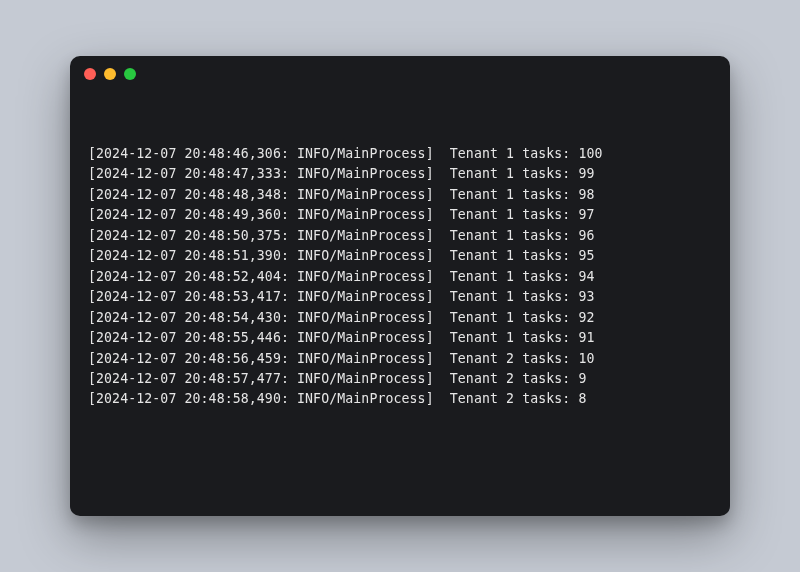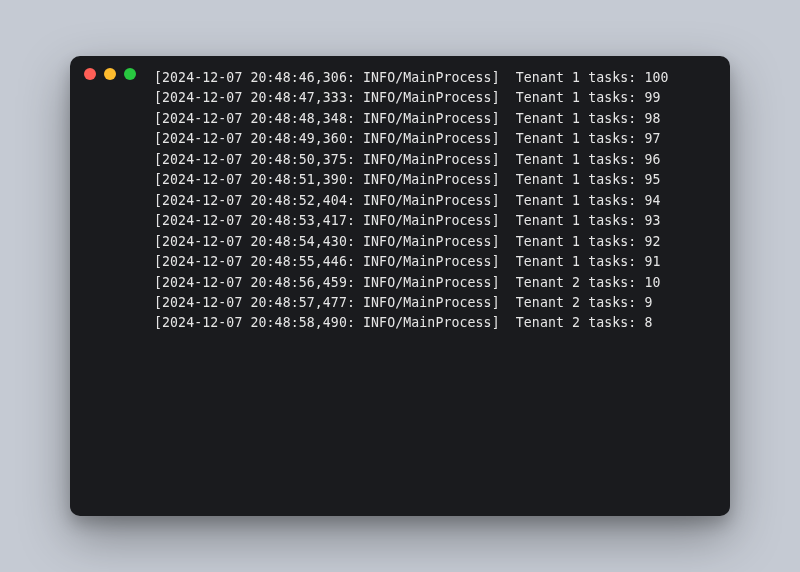--- a/index.html
+++ b/index.html
@@ -13,21 +13,22 @@
       font-family: ui-monospace, "SF Mono", "Menlo", "Monaco", "Consolas", monospace;
     }
     .terminal {
       width: 660px;
       height: 460px;
       background: #1a1b1e;
       border-radius: 10px;
       box-shadow: 0 20px 50px rgba(0,0,0,0.35), 0 8px 16px rgba(0,0,0,0.2);
       overflow: hidden;
       display: flex;
-      flex-direction: row;
+      flex-direction: column;
+      gap: 40px;
     }
     .titlebar {
       height: 36px;
       display: flex;
       align-items: center;
       padding-left: 14px;
       gap: 8px;
     }
     .dot {
       width: 12px;

